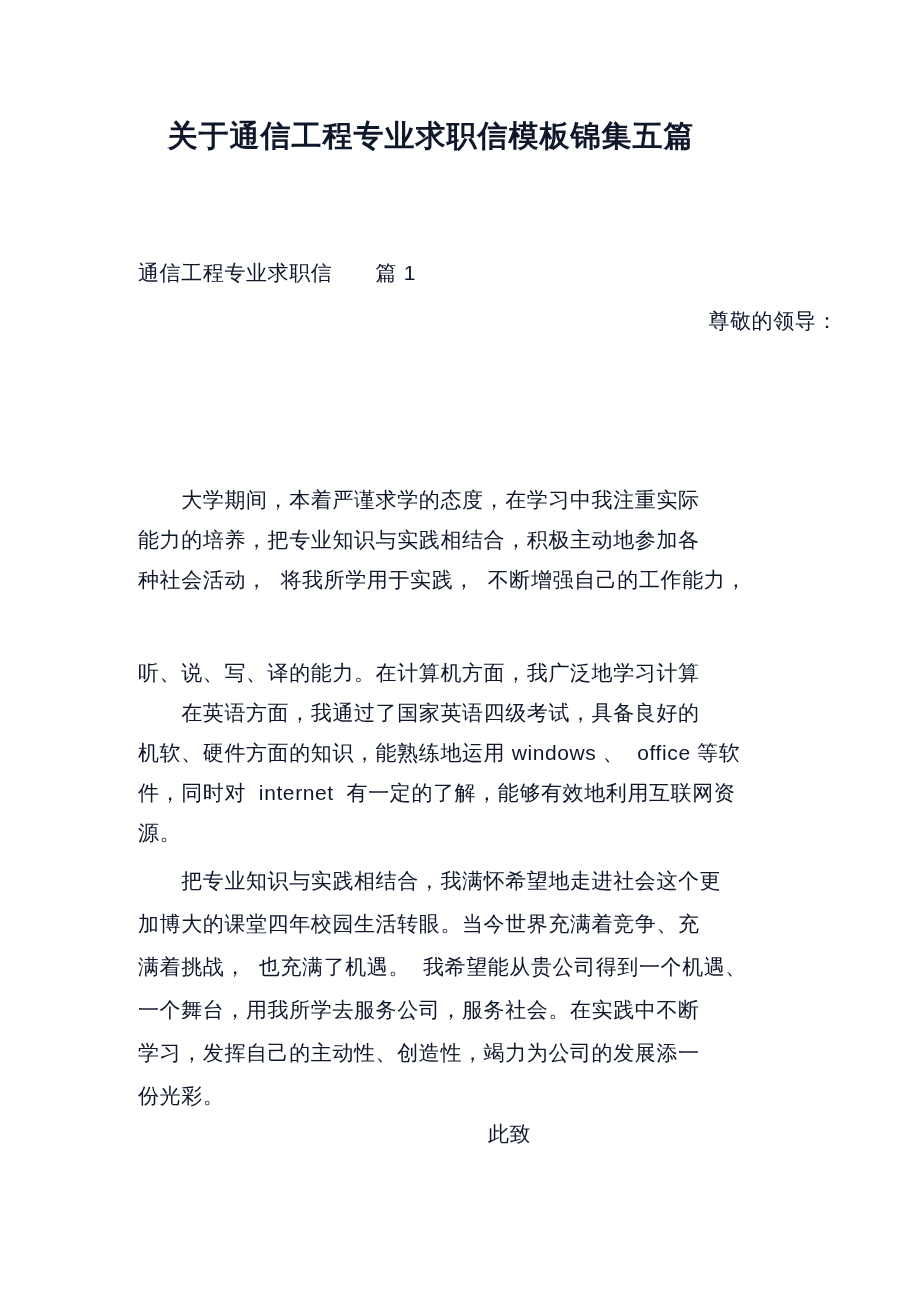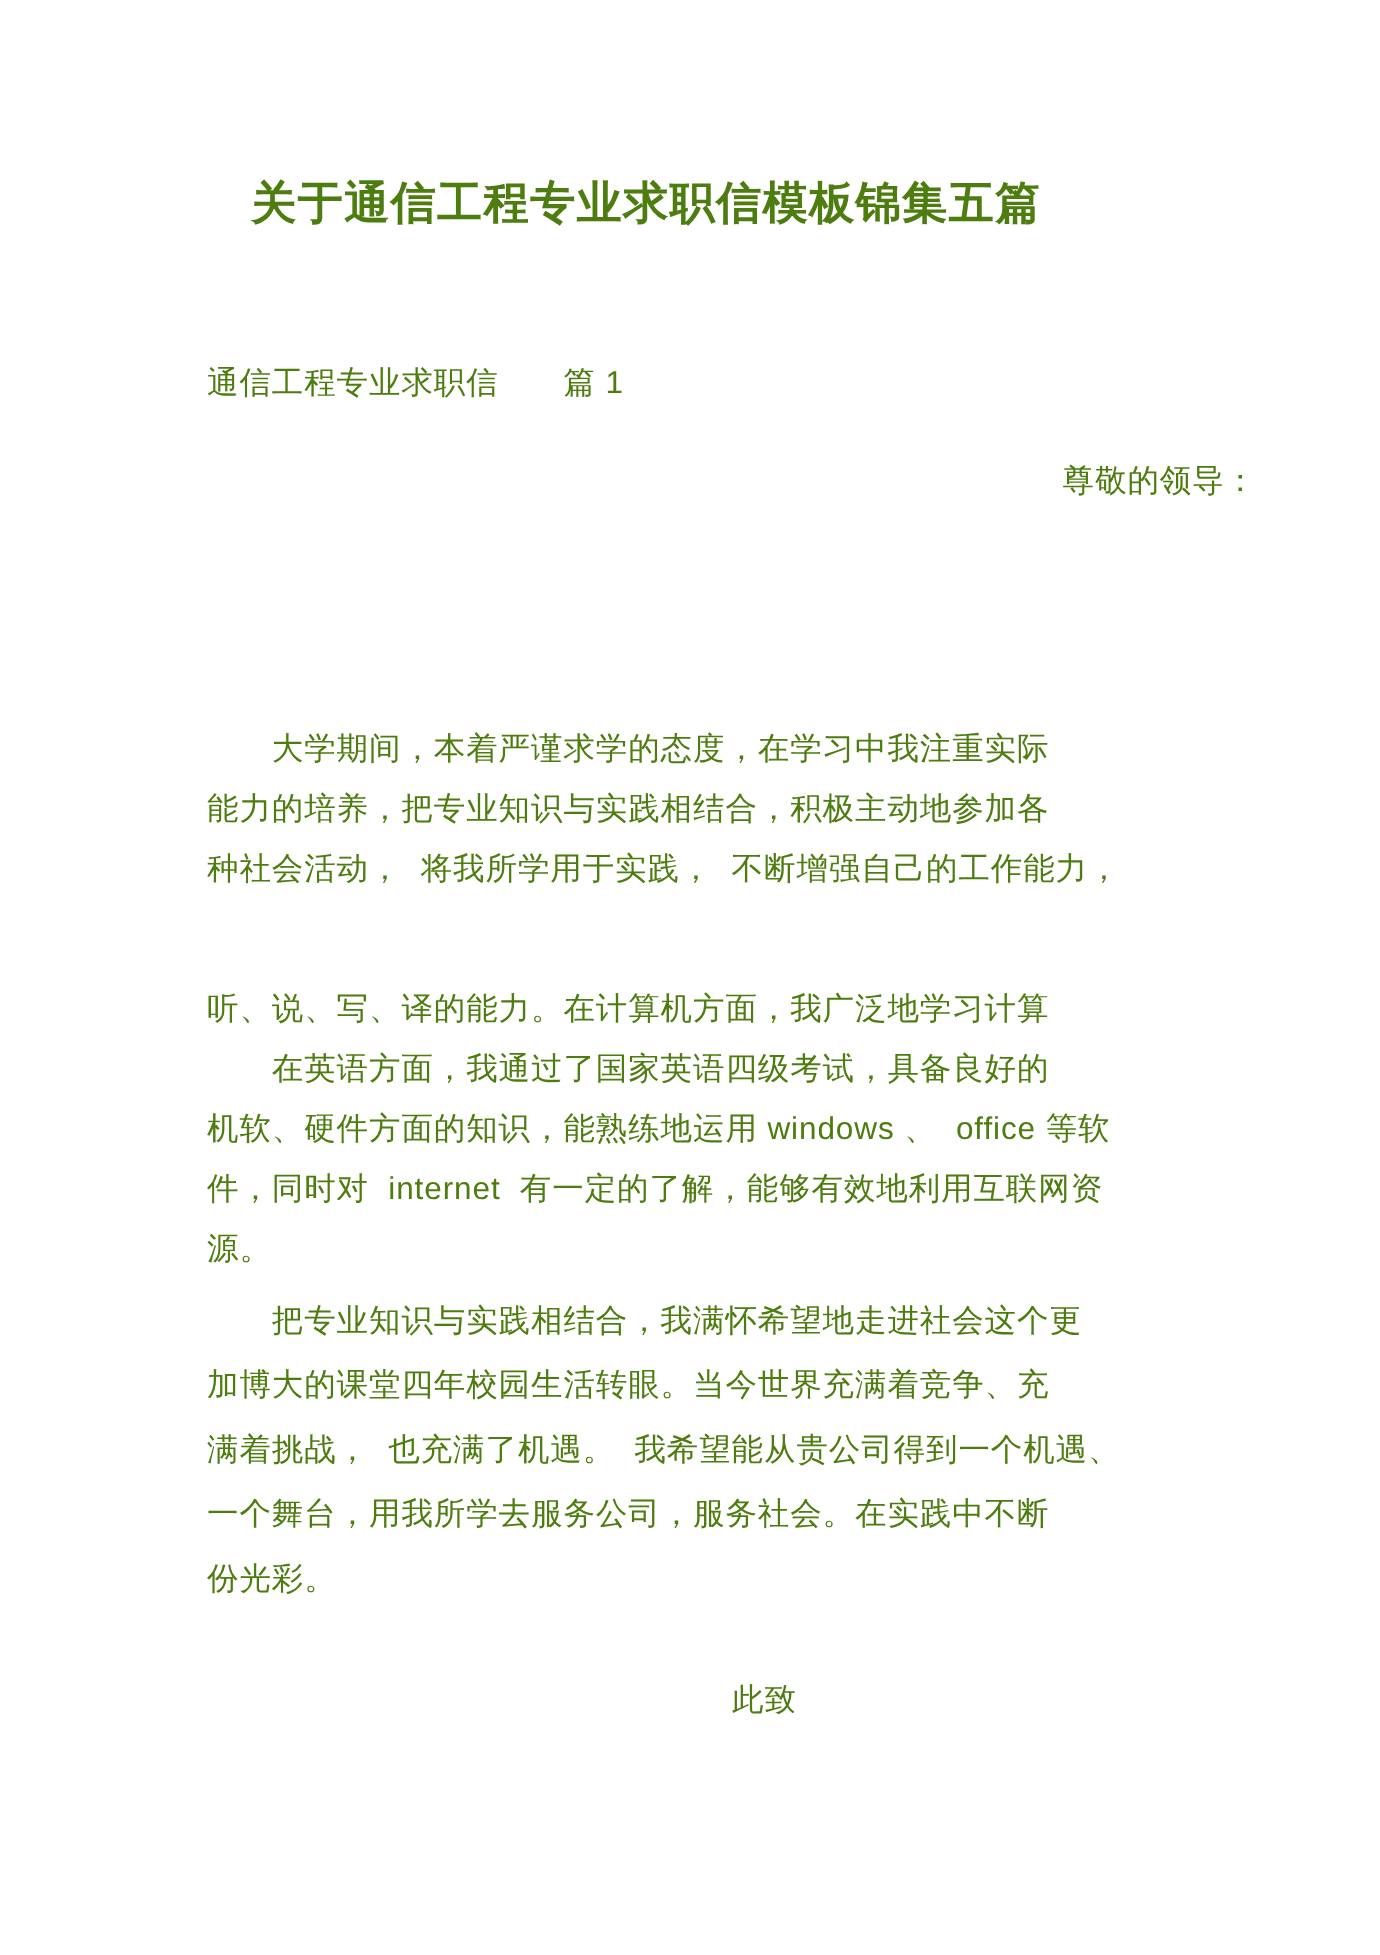--- a/index.html
+++ b/index.html
@@ -7,21 +7,21 @@
     padding: 0;
     background: #ffffff;
   }
   .page {
     position: relative;
     width: 920px;
     height: 1303px;
     background: #ffffff;
     overflow: hidden;
     font-family: "Liberation Sans", serif;
-    color: #4d7c0f;
+    color: #0f172a;
   }
   .doc-title {
     position: absolute;
     top: 116px;
     left: 0;
     width: 862px;
     margin: 0;
     text-align: center;
     font-size: 30px;
     font-weight: 600;
@@ -30,21 +30,21 @@
     white-space: pre;
   }
   .bodytext {
     position: absolute;
     left: 138px;
     width: 700px;
     font-size: 21px;
     letter-spacing: 0.6px;
     white-space: pre;
   }
-  .subheading  { top: 239px;  line-height: 34px; }
+  .subheading  { top: 256px;  line-height: 34px; }
   .salutation  { top: 304px;  line-height: 34px; text-align: right; }
   .para-1      { top: 334px;  line-height: 46px; }
   .para-2      { top: 480px;  line-height: 40px; }
   .para-3      { top: 653px;  line-height: 40px; }
   .para-4      { top: 859px;  line-height: 43px; }
   .closing     { top: 1119px; line-height: 30px; text-align: center; }
   .line { white-space: pre; }
 </style>
 </head>
 <body>
@@ -55,17 +55,17 @@
 
   <div class="bodytext subheading">通信工程专业求职信　　篇 1</div>
 
   <div class="bodytext salutation">尊敬的领导：</div>
 
 
   <div class="bodytext para-2"><div class="line">　　大学期间，本着严谨求学的态度，在学习中我注重实际</div><div class="line">能力的培养，把专业知识与实践相结合，积极主动地参加各</div><div class="line">种社会活动，  将我所学用于实践，  不断增强自己的工作能力，</div></div>
 
   <div class="bodytext para-3"><div class="line">听、说、写、译的能力。在计算机方面，我广泛地学习计算</div><div class="line">　　在英语方面，我通过了国家英语四级考试，具备良好的</div><div class="line">机软、硬件方面的知识，能熟练地运用 windows 、  office 等软</div><div class="line">件，同时对  internet  有一定的了解，能够有效地利用互联网资</div><div class="line">源。</div></div>
 
-  <div class="bodytext para-4"><div class="line">　　把专业知识与实践相结合，我满怀希望地走进社会这个更</div><div class="line">加博大的课堂四年校园生活转眼。当今世界充满着竞争、充</div><div class="line">满着挑战，  也充满了机遇。  我希望能从贵公司得到一个机遇、</div><div class="line">一个舞台，用我所学去服务公司，服务社会。在实践中不断</div><div class="line">份光彩。</div></div>
+  <div class="bodytext para-4"><div class="line">　　把专业知识与实践相结合，我满怀希望地走进社会这个更</div><div class="line">加博大的课堂四年校园生活转眼。当今世界充满着竞争、充</div><div class="line">满着挑战，  也充满了机遇。  我希望能从贵公司得到一个机遇、</div><div class="line">一个舞台，用我所学去服务公司，服务社会。在实践中不断</div><div class="line">学习，发挥自己的主动性、创造性，竭力为公司的发展添一</div><div class="line">份光彩。</div></div>
 
   <div class="bodytext closing"><div class="line">　　此致</div></div>
 
 </div>
 
 </body></html>

